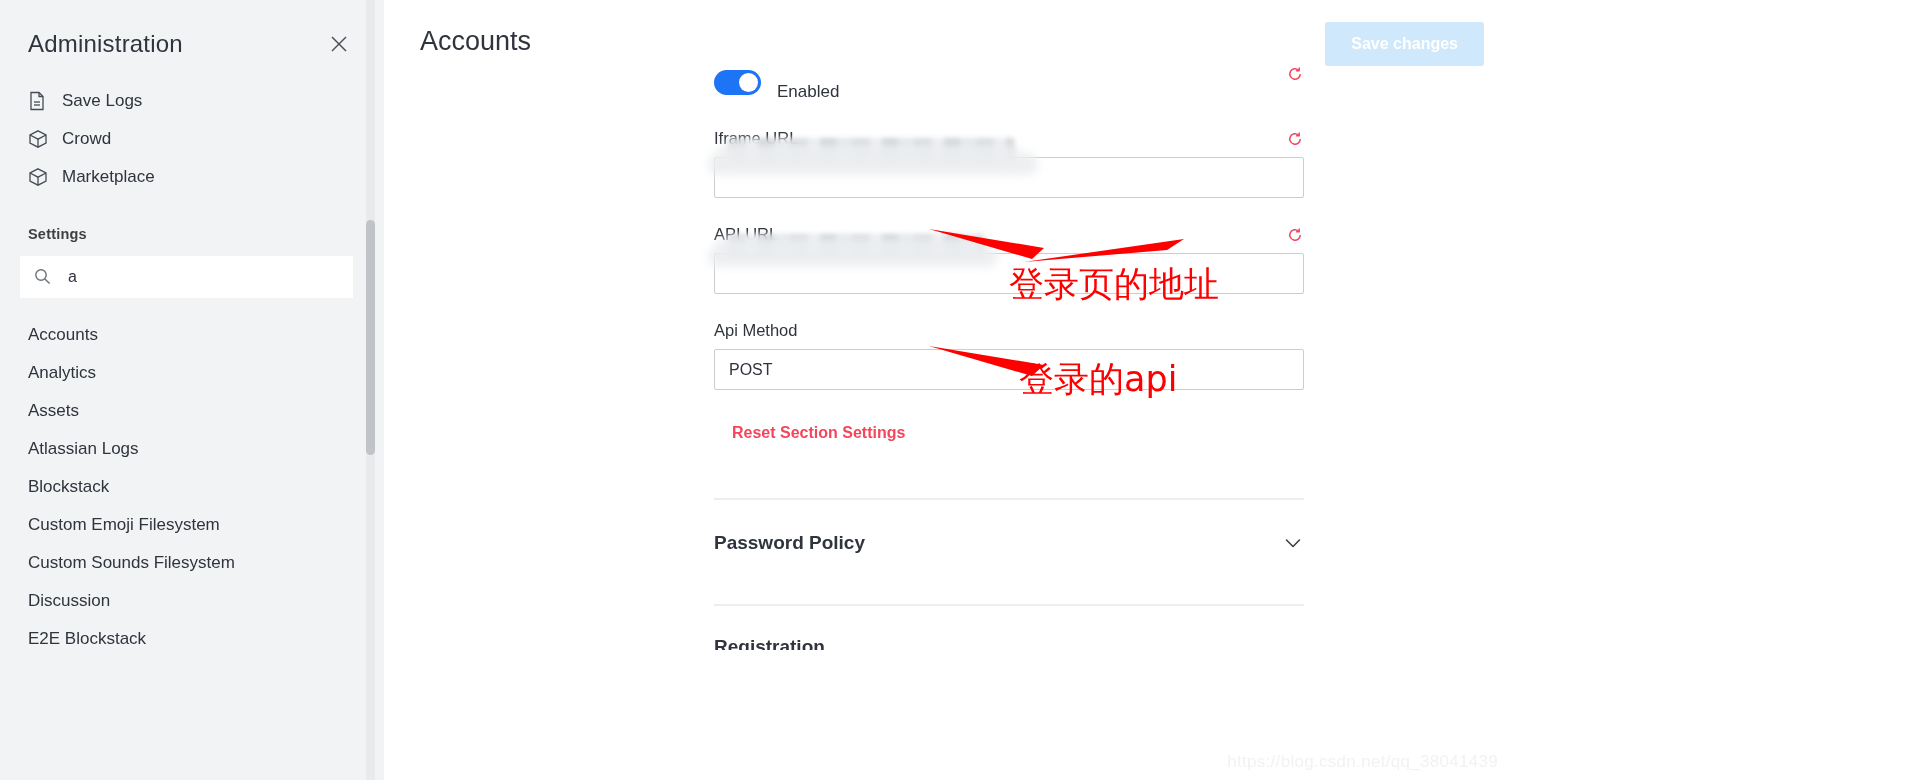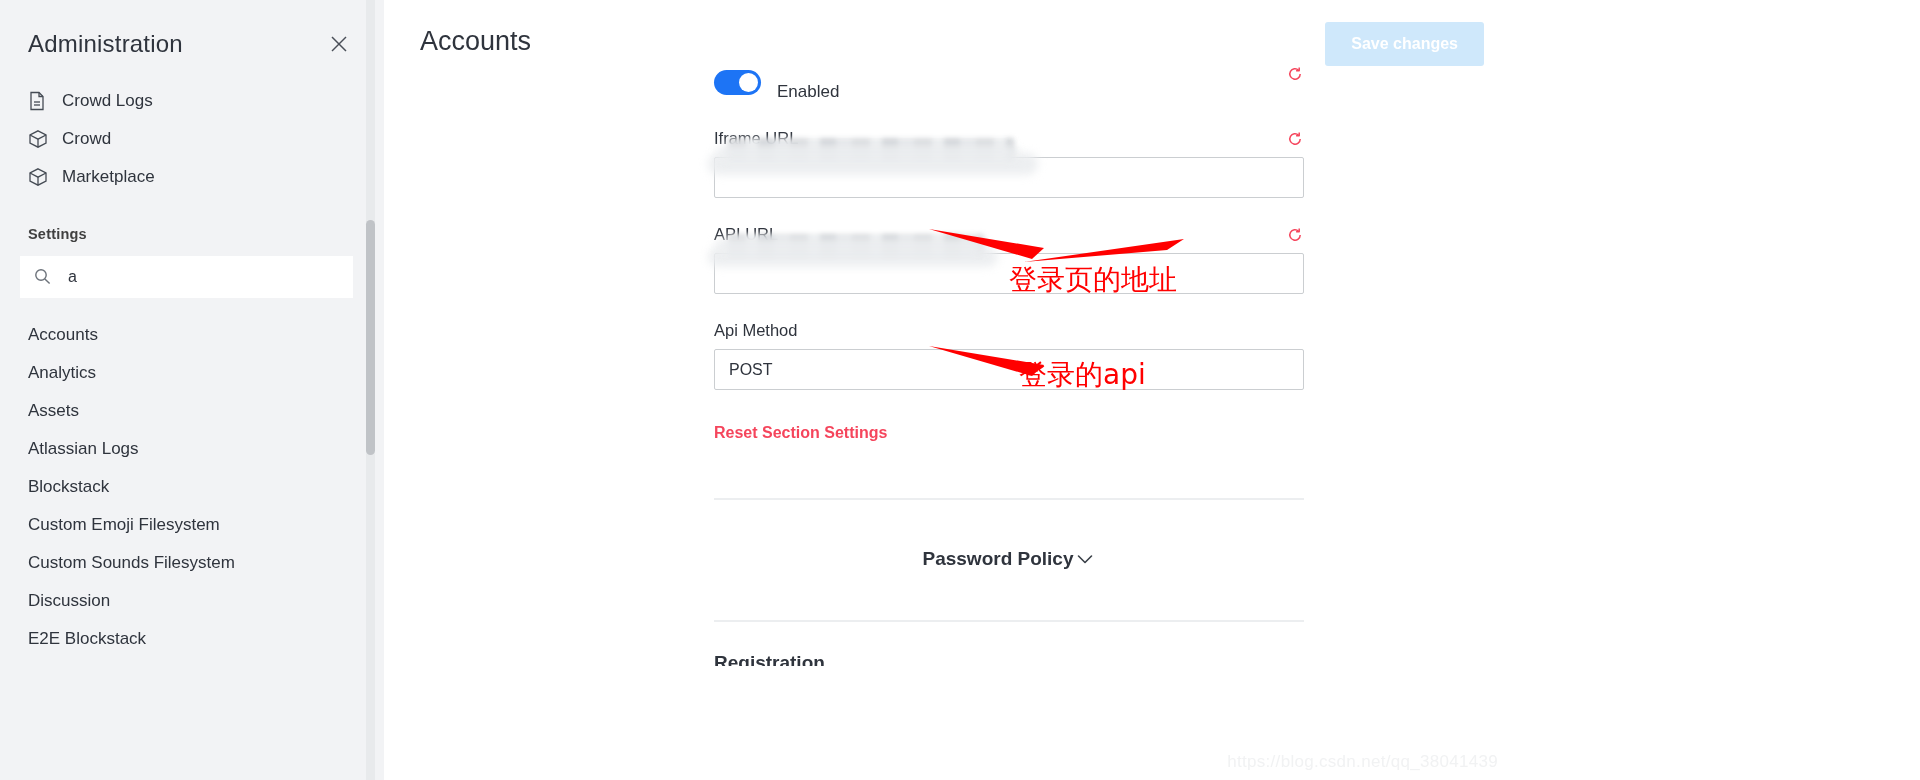--- a/index.html
+++ b/index.html
@@ -133,44 +133,44 @@
       #e4e6e9 46px, #e4e6e9 62px);
     filter: blur(2.4px); opacity: .95;
   }
   .smudge {
     position: absolute; pointer-events: none;
     background: rgba(236,238,240,.92);
     filter: blur(4px); border-radius: 22px;
   }
 
   .reset-link {
-    display: inline-block; margin-top: 34px; 
+    display: inline-block; margin-top: 34px; margin-left: 18px;
     color: #f5455c; font-size: 16px; font-weight: bold; cursor: pointer;
   }
 
   .divider { margin-top: 56px; height: 2px; background: #eceef0; }
 
   .accordion-row {
-    display: flex; align-items: center; justify-content: center;
-    padding: 48px 0 0 0; cursor: pointer;
+    display: flex; align-items: center; justify-content: space-between;
+    padding: 32px 0 0 0; cursor: pointer;
   }
   .accordion-title { font-size: 19px; color: #2f343d; font-weight: bold; }
   .chev { color: #3a4048; width: 22px; height: 22px; }
   .chev svg { display: block; }
 
   .divider2 { margin-top: 50px; height: 2px; background: #eceef0; }
   .clipped-title {
     margin-top: 30px; font-size: 19px; color: #2f343d; font-weight: bold;
     height: 14px; overflow: hidden;
   }
 
   
   .anno-layer { position: absolute; inset: 0; pointer-events: none; }
   .anno-text {
-    position: absolute; color: #ff0000; font-size: 28px;
+    position: absolute; color: #ff0000; font-size: 35px;
     font-family: "DejaVu Sans", sans-serif; white-space: nowrap;
   }
 
   
   .ime-bar {
     position: absolute; left: 1663px; top: 312px;
     height: 34px; background: #ffffff;
     border-top: 1px solid #d6d8da; border-bottom: 1px solid #d6d8da;
     display: flex; align-items: center; gap: 0px; padding-left: 36px;
   }
@@ -215,21 +215,21 @@
 
       <div class="nav-item">
         <span class="nav-ico">
           <svg width="18" height="20" viewBox="0 0 18 20" fill="none" stroke="currentColor" stroke-width="1.3">
             <path d="M3 1.5h8l4 4v13H3z"></path>
               <path d="M11 1.5v4h4"></path>
             <line x1="6" y1="11" x2="12" y2="11"></line>
               <line x1="6" y1="14" x2="12" y2="14"></line>
           </svg>
         </span>
-        <span>Crowd Logs</span>
+        <span>Save Logs</span>
       </div>
 
       <div class="nav-item">
         <span class="nav-ico">
           <svg width="20" height="20" viewBox="0 0 20 20" fill="none" stroke="currentColor" stroke-width="1.3">
             <path d="M10 1.8 18 6v8l-8 4.2L2 14V6z"></path>
               <path d="M2 6l8 4.2L18 6"></path>
               <path d="M10 10.2v8"></path>
           </svg>
         </span>

